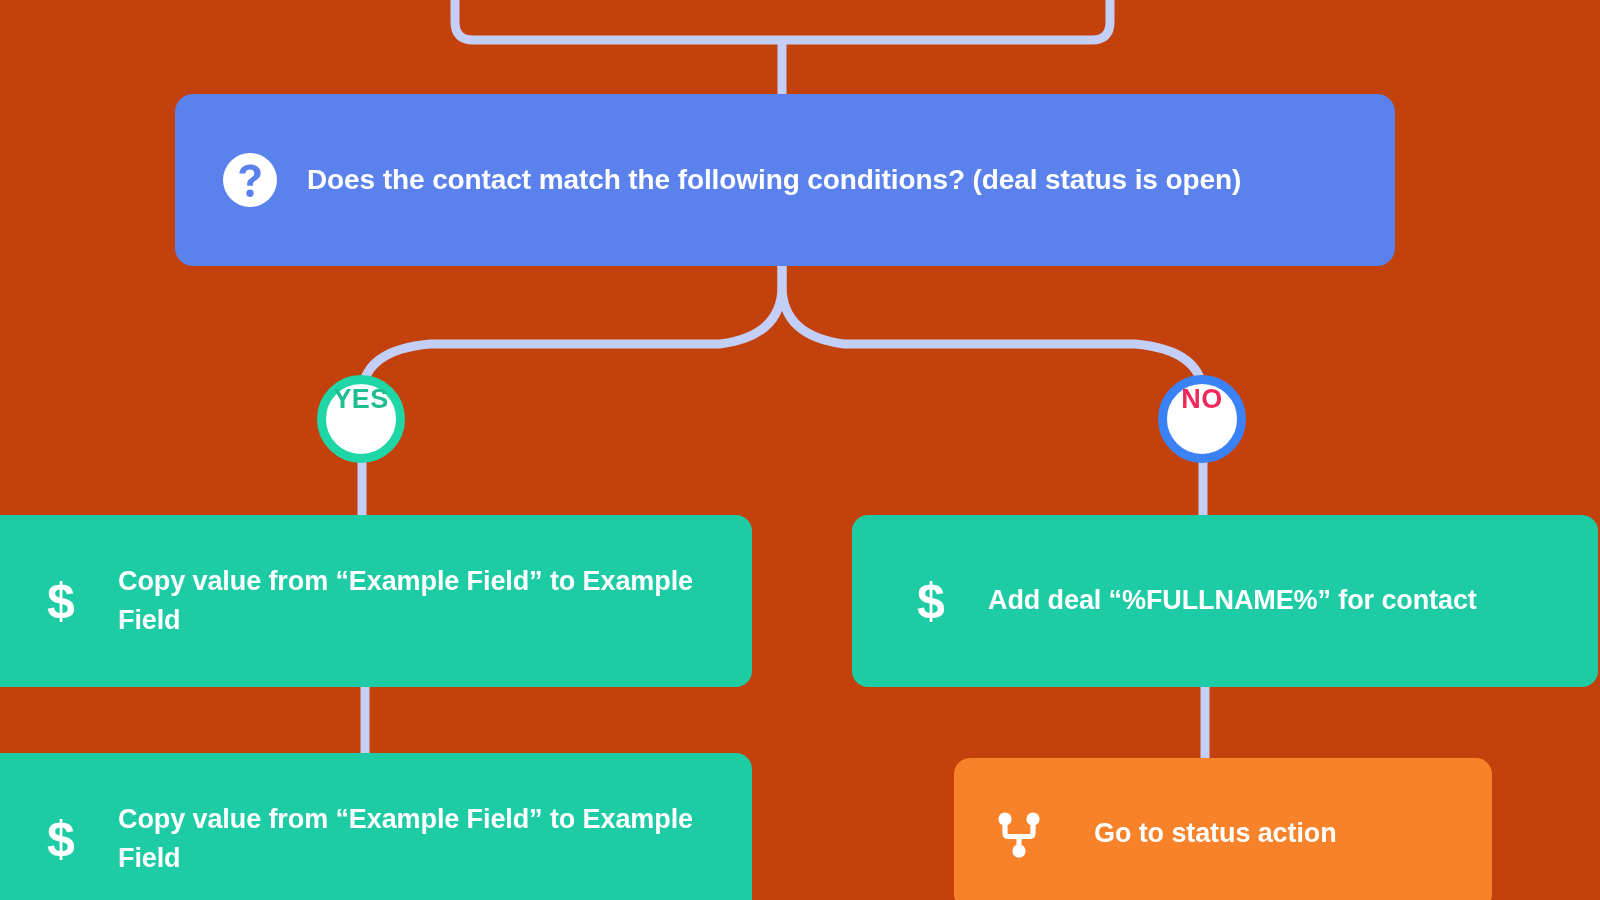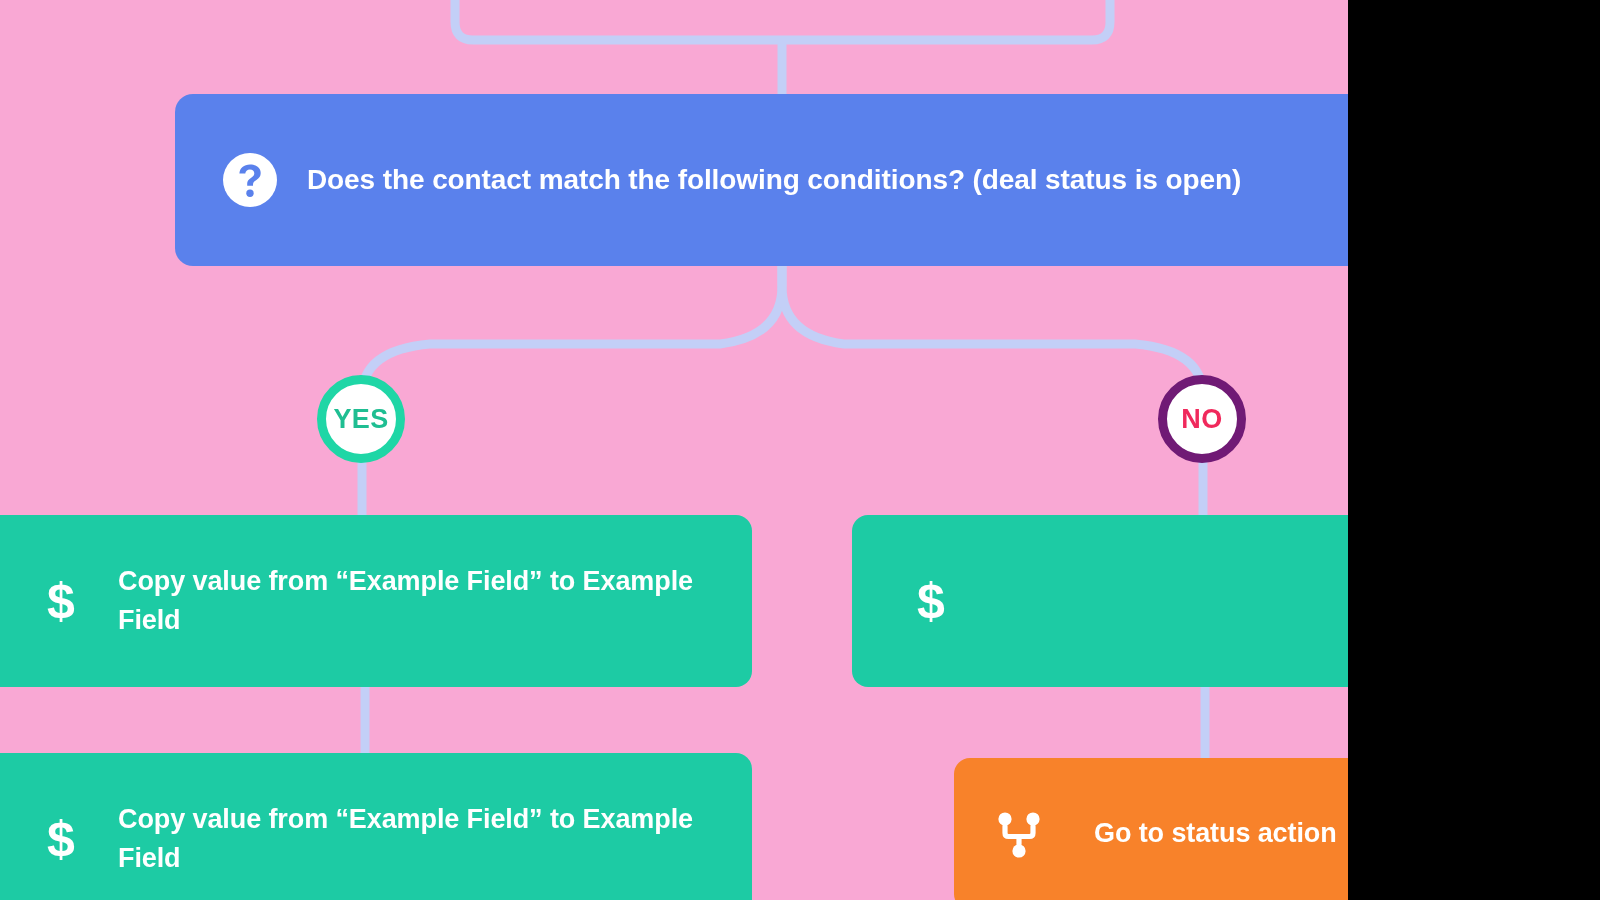--- a/index.html
+++ b/index.html
@@ -2,23 +2,23 @@
 <html><head>
 <meta charset="utf-8">
 <style>
   html, body {
     margin: 0;
     padding: 0;
     background: #000000;
   }
   #canvas {
     position: relative;
-    width: 1348px;
+    width: 1600px;
     height: 900px;
-    background: #f9a8d4;
+    background: #c2410c;
     overflow: hidden;
     font-family: "Liberation Sans", sans-serif;
   }
 
   
   #connectors {
     position: absolute;
     left: 0;
     top: 0;
     width: 1600px;
@@ -114,36 +114,36 @@
 
   
   .branch-badge {
     position: absolute;
     width: 88px;
     height: 88px;
     border-radius: 50%;
     background: #ffffff;
     box-sizing: border-box;
     display: flex;
-    align-items: center;
+    align-items: flex-start;
     justify-content: center;
     font-size: 27px;
     font-weight: 700;
     letter-spacing: 0.4px;
   }
   #badge-yes {
     left: 317px;
     top: 375px;
     border: 9px solid #1FD6A6;
     color: #1FBE92;
   }
   #badge-no {
     left: 1158px;
     top: 375px;
-    border: 9px solid #701a75;
+    border: 9px solid #3b82f6;
     color: #F0295C;
   }
 </style>
 </head>
 <body>
 
 <div id="canvas">
 
   <svg id="connectors" viewBox="0 0 1600 900" width="1600" height="900" fill="none">
     <g stroke="#C3CFF7" stroke-width="9" fill="none" stroke-linecap="butt">
@@ -194,20 +194,21 @@
     <span class="icon-slot">
       <span class="dollar-icon">$</span>
     </span>
     <span class="node-label">Copy value from “Example Field” to Example Field</span>
   </div>
 
   <div class="node node-action" id="node-action-2">
     <span class="icon-slot">
       <span class="dollar-icon">$</span>
     </span>
+    <span class="node-label">Add deal “%FULLNAME%” for contact</span>
   </div>
 
   <div class="node" id="node-goto">
     <span class="icon-slot goto-icon">
       <svg width="54" height="54" viewBox="0 0 54 54" aria-hidden="true">
         <circle cx="13" cy="12" r="6.6" fill="#ffffff"></circle>
         <circle cx="41" cy="12" r="6.6" fill="#ffffff"></circle>
         <path d="M13 19.5 L13 26 Q13 29.5 16.5 29.5 L37.5 29.5 Q41 29.5 41 26 L41 19.5" stroke="#ffffff" stroke-width="5.2" fill="none" stroke-linecap="round"></path>
         <path d="M27 29.5 L27 37" stroke="#ffffff" stroke-width="5.2" stroke-linecap="round"></path>
         <circle cx="27" cy="44" r="6.6" fill="#ffffff"></circle>

